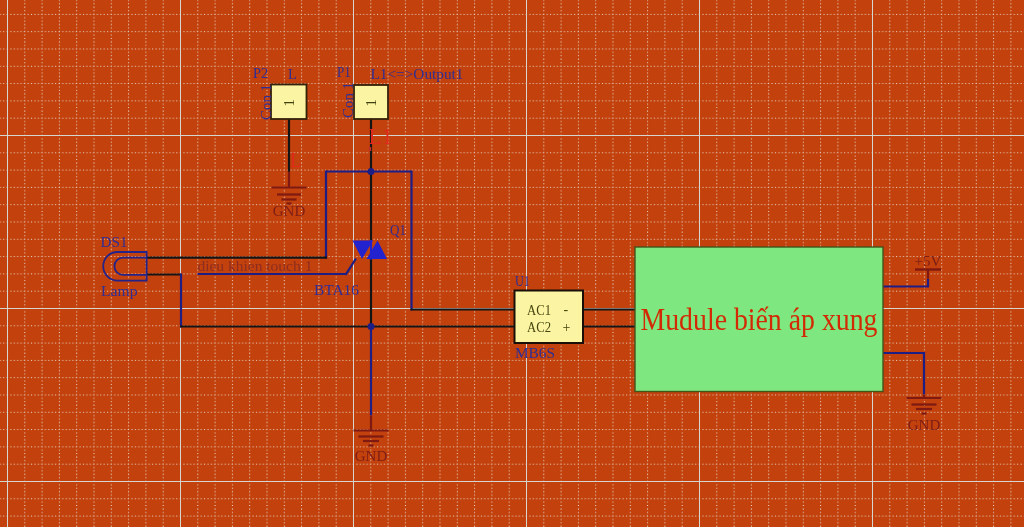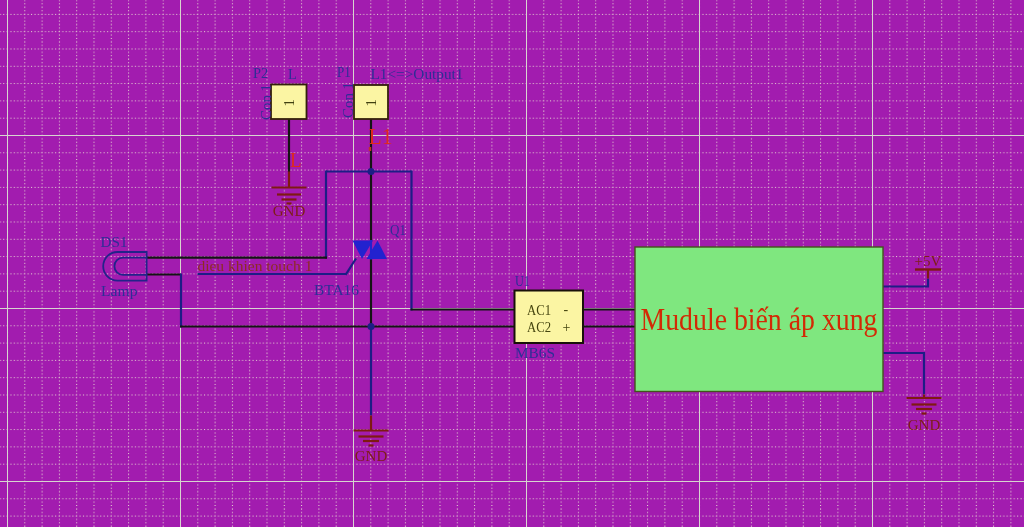--- a/index.html
+++ b/index.html
@@ -1,16 +1,16 @@
 <!DOCTYPE html>
 <html><head>
 <meta charset="utf-8">
 <style>
   html,body{margin:0;padding:0;background:#ffffff;}
-  #canvas{position:relative;width:1024px;height:527px;overflow:hidden;background:#a21caf;
+  #canvas{position:relative;width:1024px;height:527px;overflow:hidden;background:#c2410c;
           font-family:"Liberation Serif","DejaVu Serif",serif;}
   svg{position:absolute;left:0;top:0;}
   
   .wn{stroke:#1d1d86;stroke-width:2.2;fill:none;}
   .wk{stroke:#141414;stroke-width:2.2;fill:none;}
   .wr{stroke:#7e1a12;stroke-width:2.2;fill:none;}
   .wt{stroke:#2222cf;stroke-width:2.2;fill:none;}
   
   text{font-family:"Liberation Serif","DejaVu Serif",serif;}
   .tb{fill:#2e2e96;font-size:15px;}

